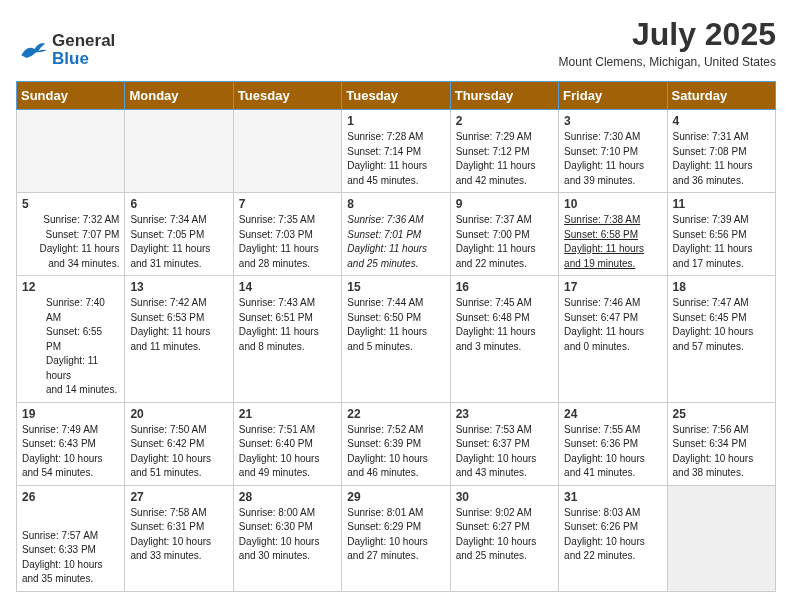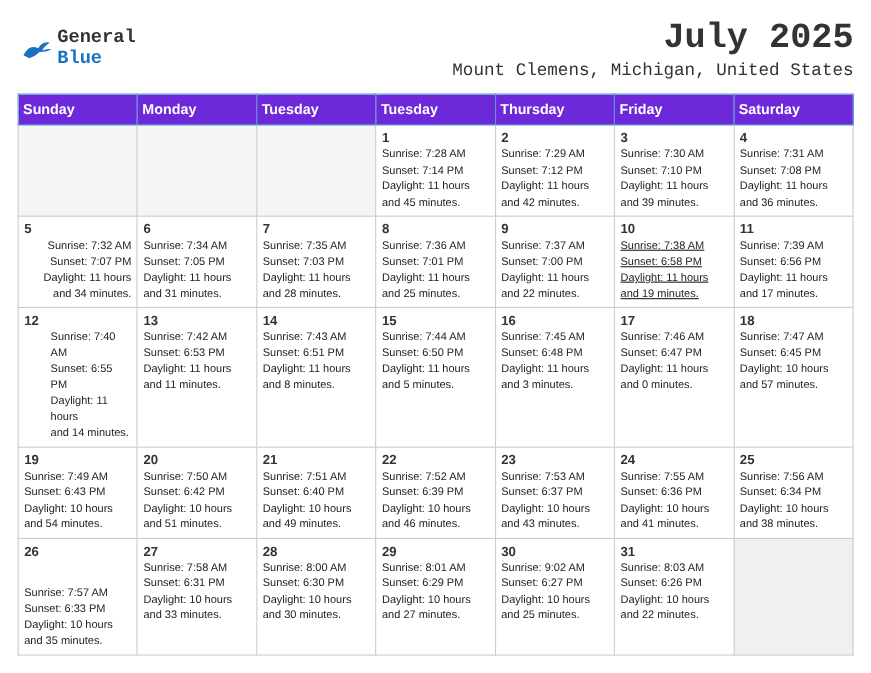--- a/index.html
+++ b/index.html
@@ -6,54 +6,53 @@
     body {
       font-family: Arial, sans-serif;
       background: #fff;
       width: 792px;
       min-height: 612px;
       padding: 16px;
     }
     .header {
       display: flex;
       justify-content: space-between;
-      align-items: center;
+      align-items: flex-end;
       margin-bottom: 12px;
-      font-family: Liberation Mono, monospace;
     }
     .logo {
       display: flex;
       flex-direction: column;
       align-items: flex-start;
     }
     .logo-row {
       display: flex;
       align-items: center;
       gap: 4px;
     }
     .title-area {
       text-align: right;
     }
     .month-title {
       font-size: 32px;
       font-weight: bold;
       color: #333;
     }
     .location-title {
-      font-size: 16px;
+      font-size: 12px;
       color: #333;
       margin-top: 2px;
     }
     table {
       width: 100%;
       border-collapse: collapse;
       table-layout: fixed;
     }
     th {
-      background-color: #6d28d9;
+      background-color: #a16207;
       color: #fff;
       font-size: 13px;
       font-weight: bold;
       padding: 6px 4px;
       text-align: left;
       border: 1px solid #5a9bd4;
     }
     td {
       border: 1px solid #ccc;
       vertical-align: top;
@@ -167,21 +166,21 @@
         </td>
         <td>
           <span class="day-num">7</span>
           <div class="day-info" style="white-space: pre-line;">Sunrise: 7:35 AM
 Sunset: 7:03 PM
 Daylight: 11 hours
 and 28 minutes.</div>
         </td>
         <td>
           <span class="day-num">8</span>
-          <div class="day-info" style="white-space: pre-line;">Sunrise: 7:36 AM
+          <div class="day-info" style="white-space: pre-line; font-style: italic;">Sunrise: 7:36 AM
 Sunset: 7:01 PM
 Daylight: 11 hours
 and 25 minutes.</div>
         </td>
         <td>
           <span class="day-num">9</span>
           <div class="day-info" style="white-space: pre-line;">Sunrise: 7:37 AM
 Sunset: 7:00 PM
 Daylight: 11 hours
 and 22 minutes.</div>

